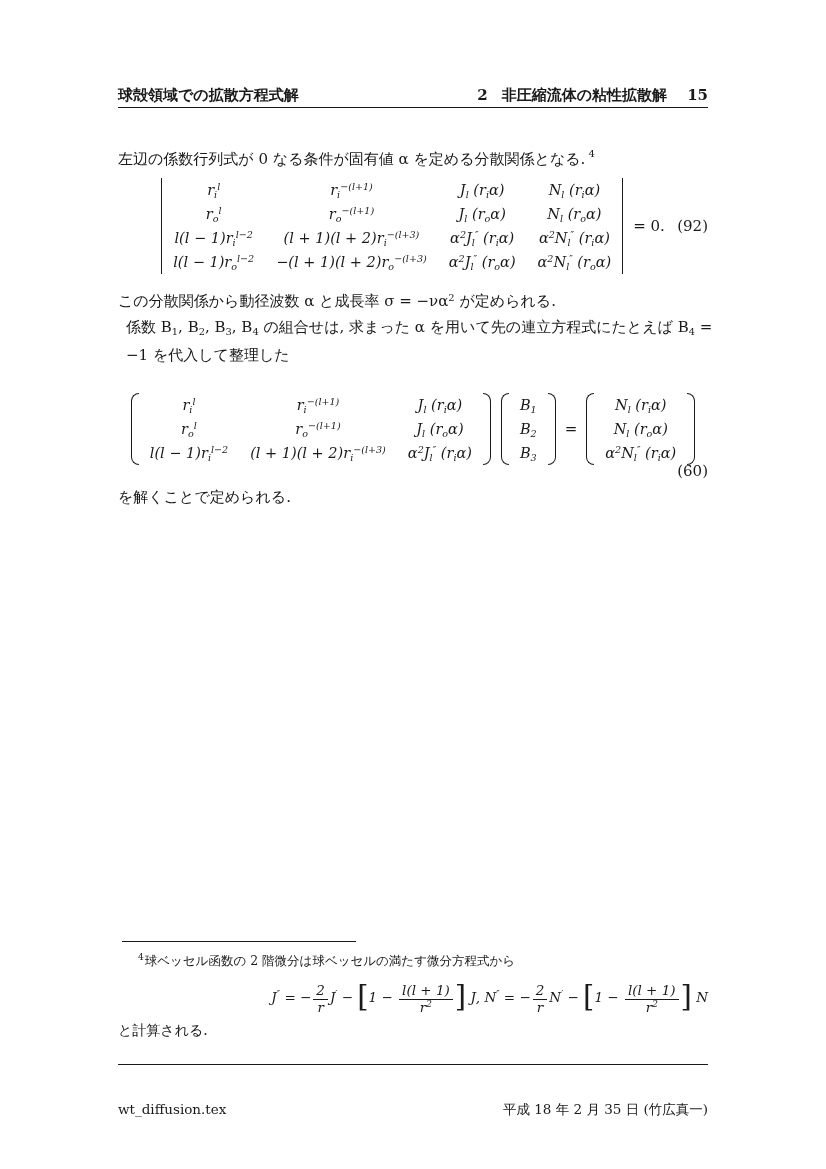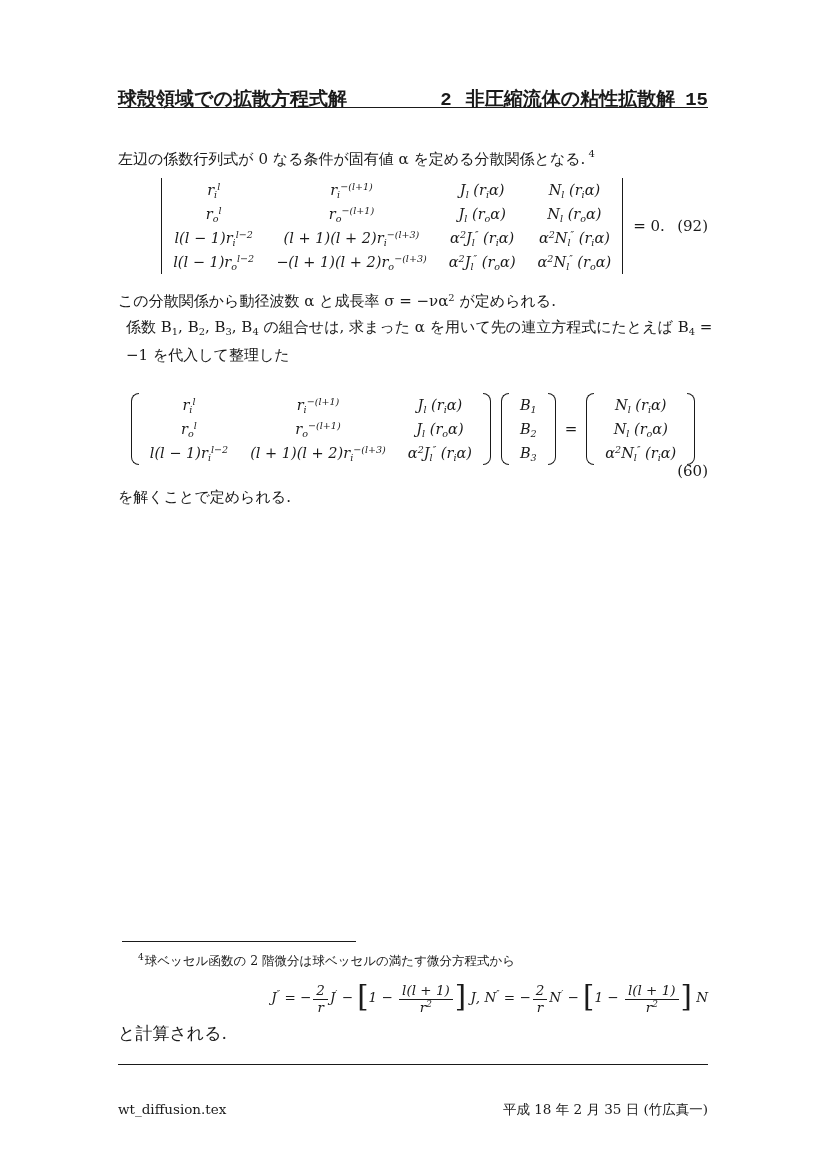--- a/index.html
+++ b/index.html
@@ -8,25 +8,25 @@
     position:relative;
     font-family:"DejaVu Serif", serif;
     color:#1a1a1a;
     overflow:hidden;
   }
 
   
   .header {
     position:absolute; left:118px; top:86px; width:590px;
     display:flex; justify-content:space-between; align-items:baseline;
-    font-size:19px; font-weight:bold;font-family:Liberation Mono, monospace;
+    font-size:15px; font-weight:bold;
   }
   .header-right { display:flex; align-items:baseline; }
   .header-sec-num { margin-right:14px; }
-  .header-page { margin-left:10px; }
+  .header-page { margin-left:20px; }
   .header-rule {
     position:absolute; left:118px; top:107px; width:590px; height:1px;
     background:#1a1a1a;
   }
 
   
   .para {
     position:absolute; left:118px; width:590px;
     font-size:15px; line-height:28px;
   }
@@ -73,21 +73,21 @@
   
   .fn-rule { position:absolute; left:122px; top:941px; width:234px; height:1px;
              background:#1a1a1a; }
   .fn-text { position:absolute; left:124px; top:946px; width:590px;
              font-size:12.5px; line-height:22px; }
   .fn-text .fnmark { font-size:9px; vertical-align:5px; margin:0 1px 0 14px; }
   .fn-eq { position:absolute; left:118px; top:974px; width:590px; height:46px;
            display:flex; justify-content:flex-end; align-items:center;
            font-size:13.5px; font-style:italic; }
   .fn-after { position:absolute; left:118px; top:1022px; width:590px;
-              font-size:17px; }
+              font-size:14px; }
 
   
   .footer-rule { position:absolute; left:118px; top:1064px; width:590px;
                  height:1px; background:#1a1a1a; }
   .footer { position:absolute; left:118px; top:1069px; width:590px;
             display:flex; justify-content:space-between; font-size:13.5px;margin-top:32px; }
 </style>
 </head>
 <body>
 

